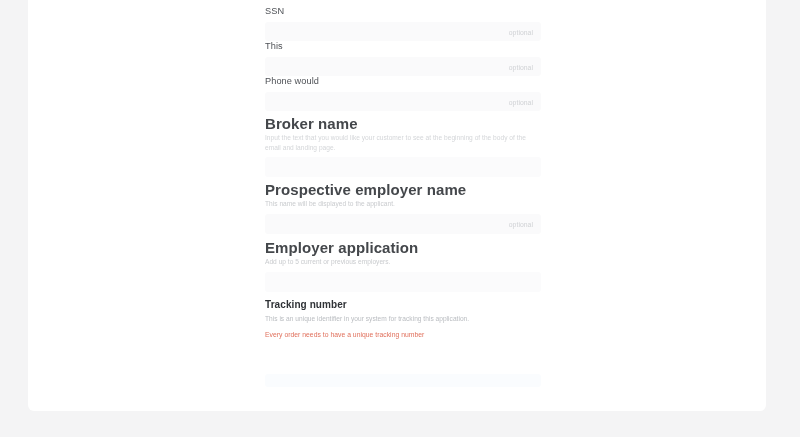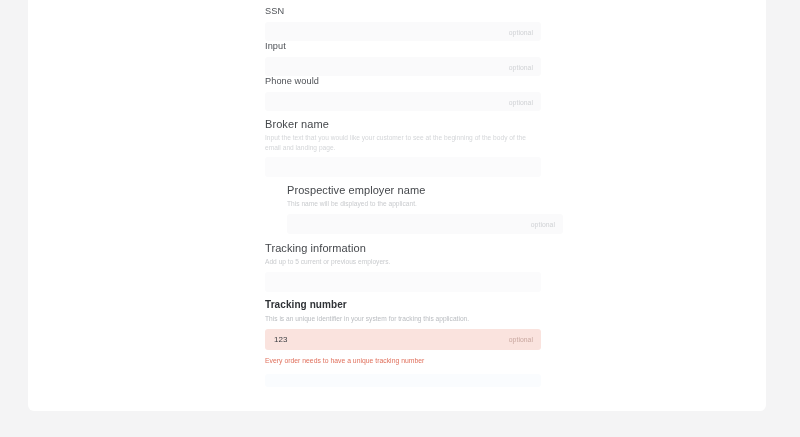--- a/index.html
+++ b/index.html
@@ -54,22 +54,22 @@
     padding: 0;
     white-space: nowrap;
   }
   .field-label.strong {
     color: #2f3236;
     font-size: 10px;
     font-weight: 700;
   }
   .field-label.section {
     color: #44474b;
-    font-size: 11px;
-    font-weight: 400;
+    font-size: 15px;
+    font-weight: 700;
   }
 
   .field-help {
     color: #d4d6d9;
     font-size: 6.6px;
     line-height: 9.5px;
     letter-spacing: 0.02px;
     margin: 3px 0 0 0;
   }
   .field-help.readable {
@@ -139,21 +139,21 @@
     height: 13px;
     background: #fafcfe;
     border-radius: 3px;
   }
 
   
   .gap-ssn   { position: absolute; top: 5px;   left: 0; width: 276px; }
   .gap-email { position: absolute; top: 40px;  left: 0; width: 276px; }
   .gap-phone { position: absolute; top: 75px;  left: 0; width: 276px; }
   .gap-broker{ position: absolute; top: 118px; left: 0; width: 276px; }
-  .gap-prosp { position: absolute; top: 184px; left: 0; width: 276px; margin-left: 22px; }
+  .gap-prosp { position: absolute; top: 184px; left: 0; width: 276px; }
   .gap-emp   { position: absolute; top: 242px; left: 0; width: 276px; }
   .gap-track { position: absolute; top: 299px; left: 0; width: 276px; }
 </style>
 </head>
 <body>
 
 <div id="app-root">
 
   <div class="card">
 
@@ -161,21 +161,21 @@
 
       <div class="field-group gap-ssn">
         <div class="field-label">SSN</div>
         <div class="input-box">
           <span class="input-value"></span>
           <span class="input-optional">optional</span>
         </div>
       </div>
 
       <div class="field-group gap-email">
-        <div class="field-label">Input</div>
+        <div class="field-label">This</div>
         <div class="input-box">
           <span class="input-value"></span>
           <span class="input-optional">optional</span>
         </div>
       </div>
 
       <div class="field-group gap-phone">
         <div class="field-label">Phone would</div>
         <div class="input-box">
           <span class="input-value"></span>
@@ -195,35 +195,31 @@
       <div class="field-group gap-prosp">
         <div class="field-label section">Prospective employer name</div>
         <div class="field-help readable">This name will be displayed to the applicant.</div>
         <div class="input-box tall">
           <span class="input-value"></span>
           <span class="input-optional">optional</span>
         </div>
       </div>
 
       <div class="field-group gap-emp">
-        <div class="field-label section">Tracking information</div>
+        <div class="field-label section">Employer application</div>
         <div class="field-help readable">Add up to 5 current or previous employers.</div>
         <div class="input-box tall faint">
           <span class="input-value"></span>
           <span class="input-optional"></span>
         </div>
       </div>
 
       <div class="field-group gap-track">
         <div class="field-label strong">Tracking number</div>
         <div class="field-help darker">This is an unique identifier in your system for tracking this application.</div>
-        <div class="input-box error">
-          <span class="input-value">123</span>
-          <span class="input-optional">optional</span>
-        </div>
         <div class="error-text">Every order needs to have a unique tracking number</div>
       </div>
 
     </div>
 
     <div class="submit-bar"></div>
 
   </div>
 
 </div>

